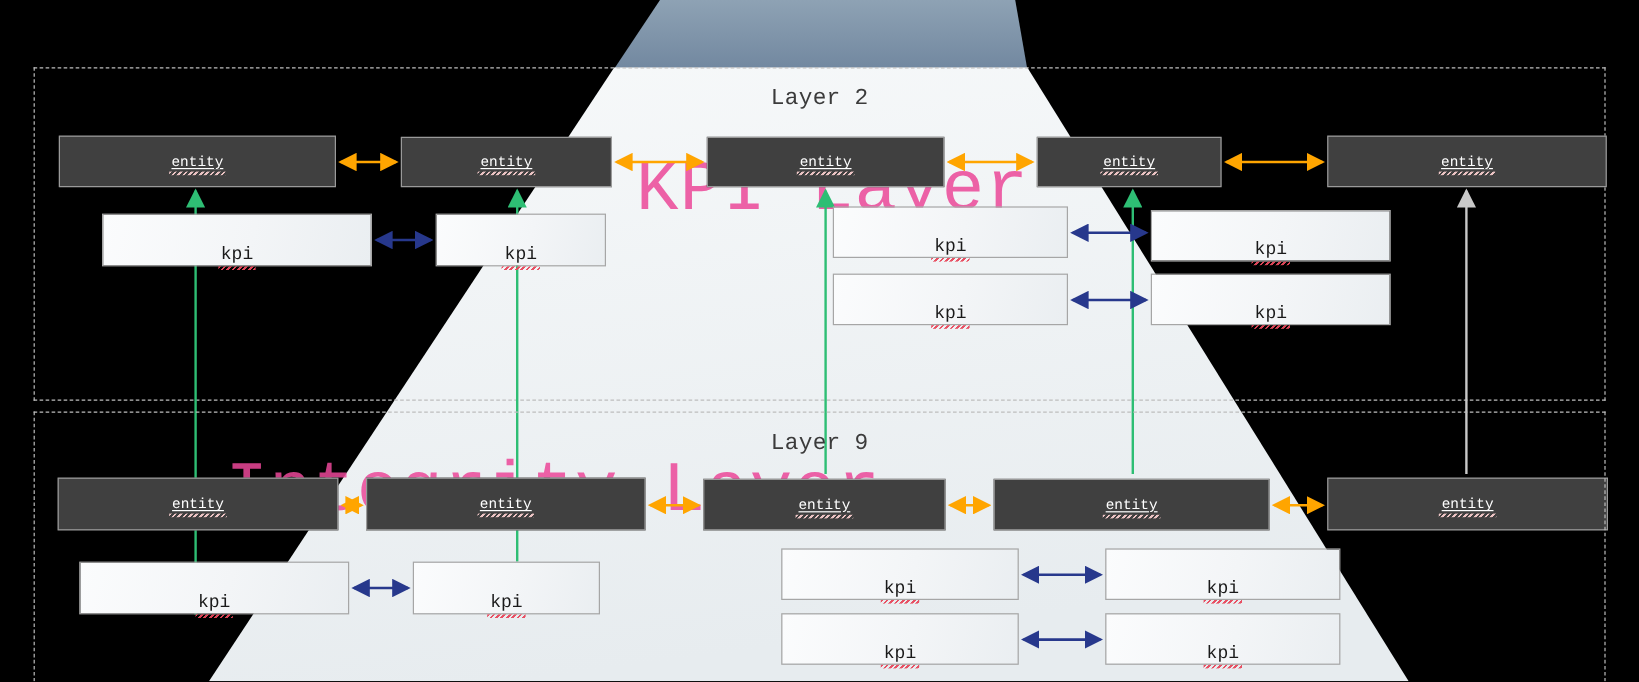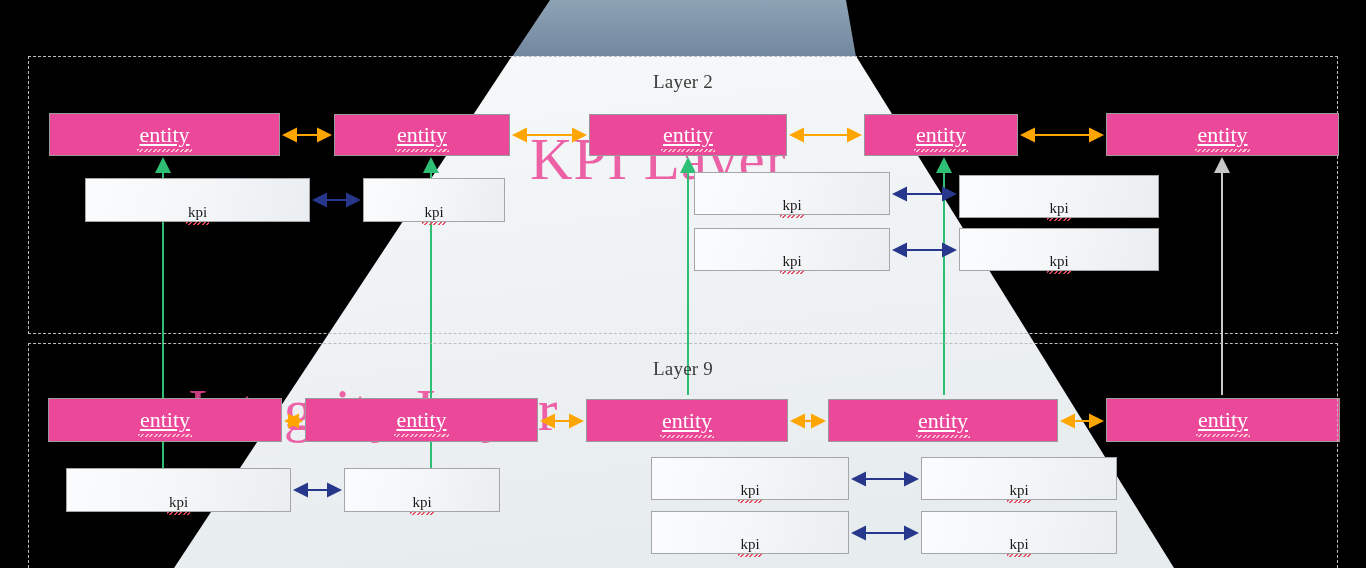--- a/index.html
+++ b/index.html
@@ -1,21 +1,21 @@
 <!DOCTYPE html>
 <html><head>
 <meta charset="utf-8">
 <style>
   html,body{margin:0;padding:0;background:#000;}
   #stage{
     position:relative;
     width:1366px;height:568px;
     background:#000;
     overflow:hidden;
-    font-family:Liberation Serif, serif;
+    font-family:Liberation Mono, monospace;
   }
   
   .pyramid-apex{
     position:absolute;left:0;top:0;width:1366px;height:57px;
     pointer-events:none;
   }
   .pyramid-body{
     position:absolute;left:0;top:56px;width:1366px;height:512px;
     pointer-events:none;
   }
@@ -45,25 +45,25 @@
     opacity:.85;
     white-space:nowrap;
     pointer-events:none;
     letter-spacing:1px;
   }
   #wm-kpi{left:530px;top:125px;}
   #wm-integrity{left:188px;top:376px;}
   
   .entity{
     position:absolute;
-    background:#ec4899;
+    background:#404040;
     border:1px solid #9a9a9a;
     box-sizing:border-box;
     color:#ffffff;
-    font-size:22px;
+    font-size:12px;
     display:flex;align-items:center;justify-content:center;
     text-decoration:underline;
     text-underline-offset:2px;
   }
   .kpi{
     position:absolute;
     background:linear-gradient(105deg,#fbfcfd 0%,#f3f5f7 55%,#eaeef1 100%);
     border:1px solid #a6a6a6;
     box-sizing:border-box;
     color:#1a1a1a;

